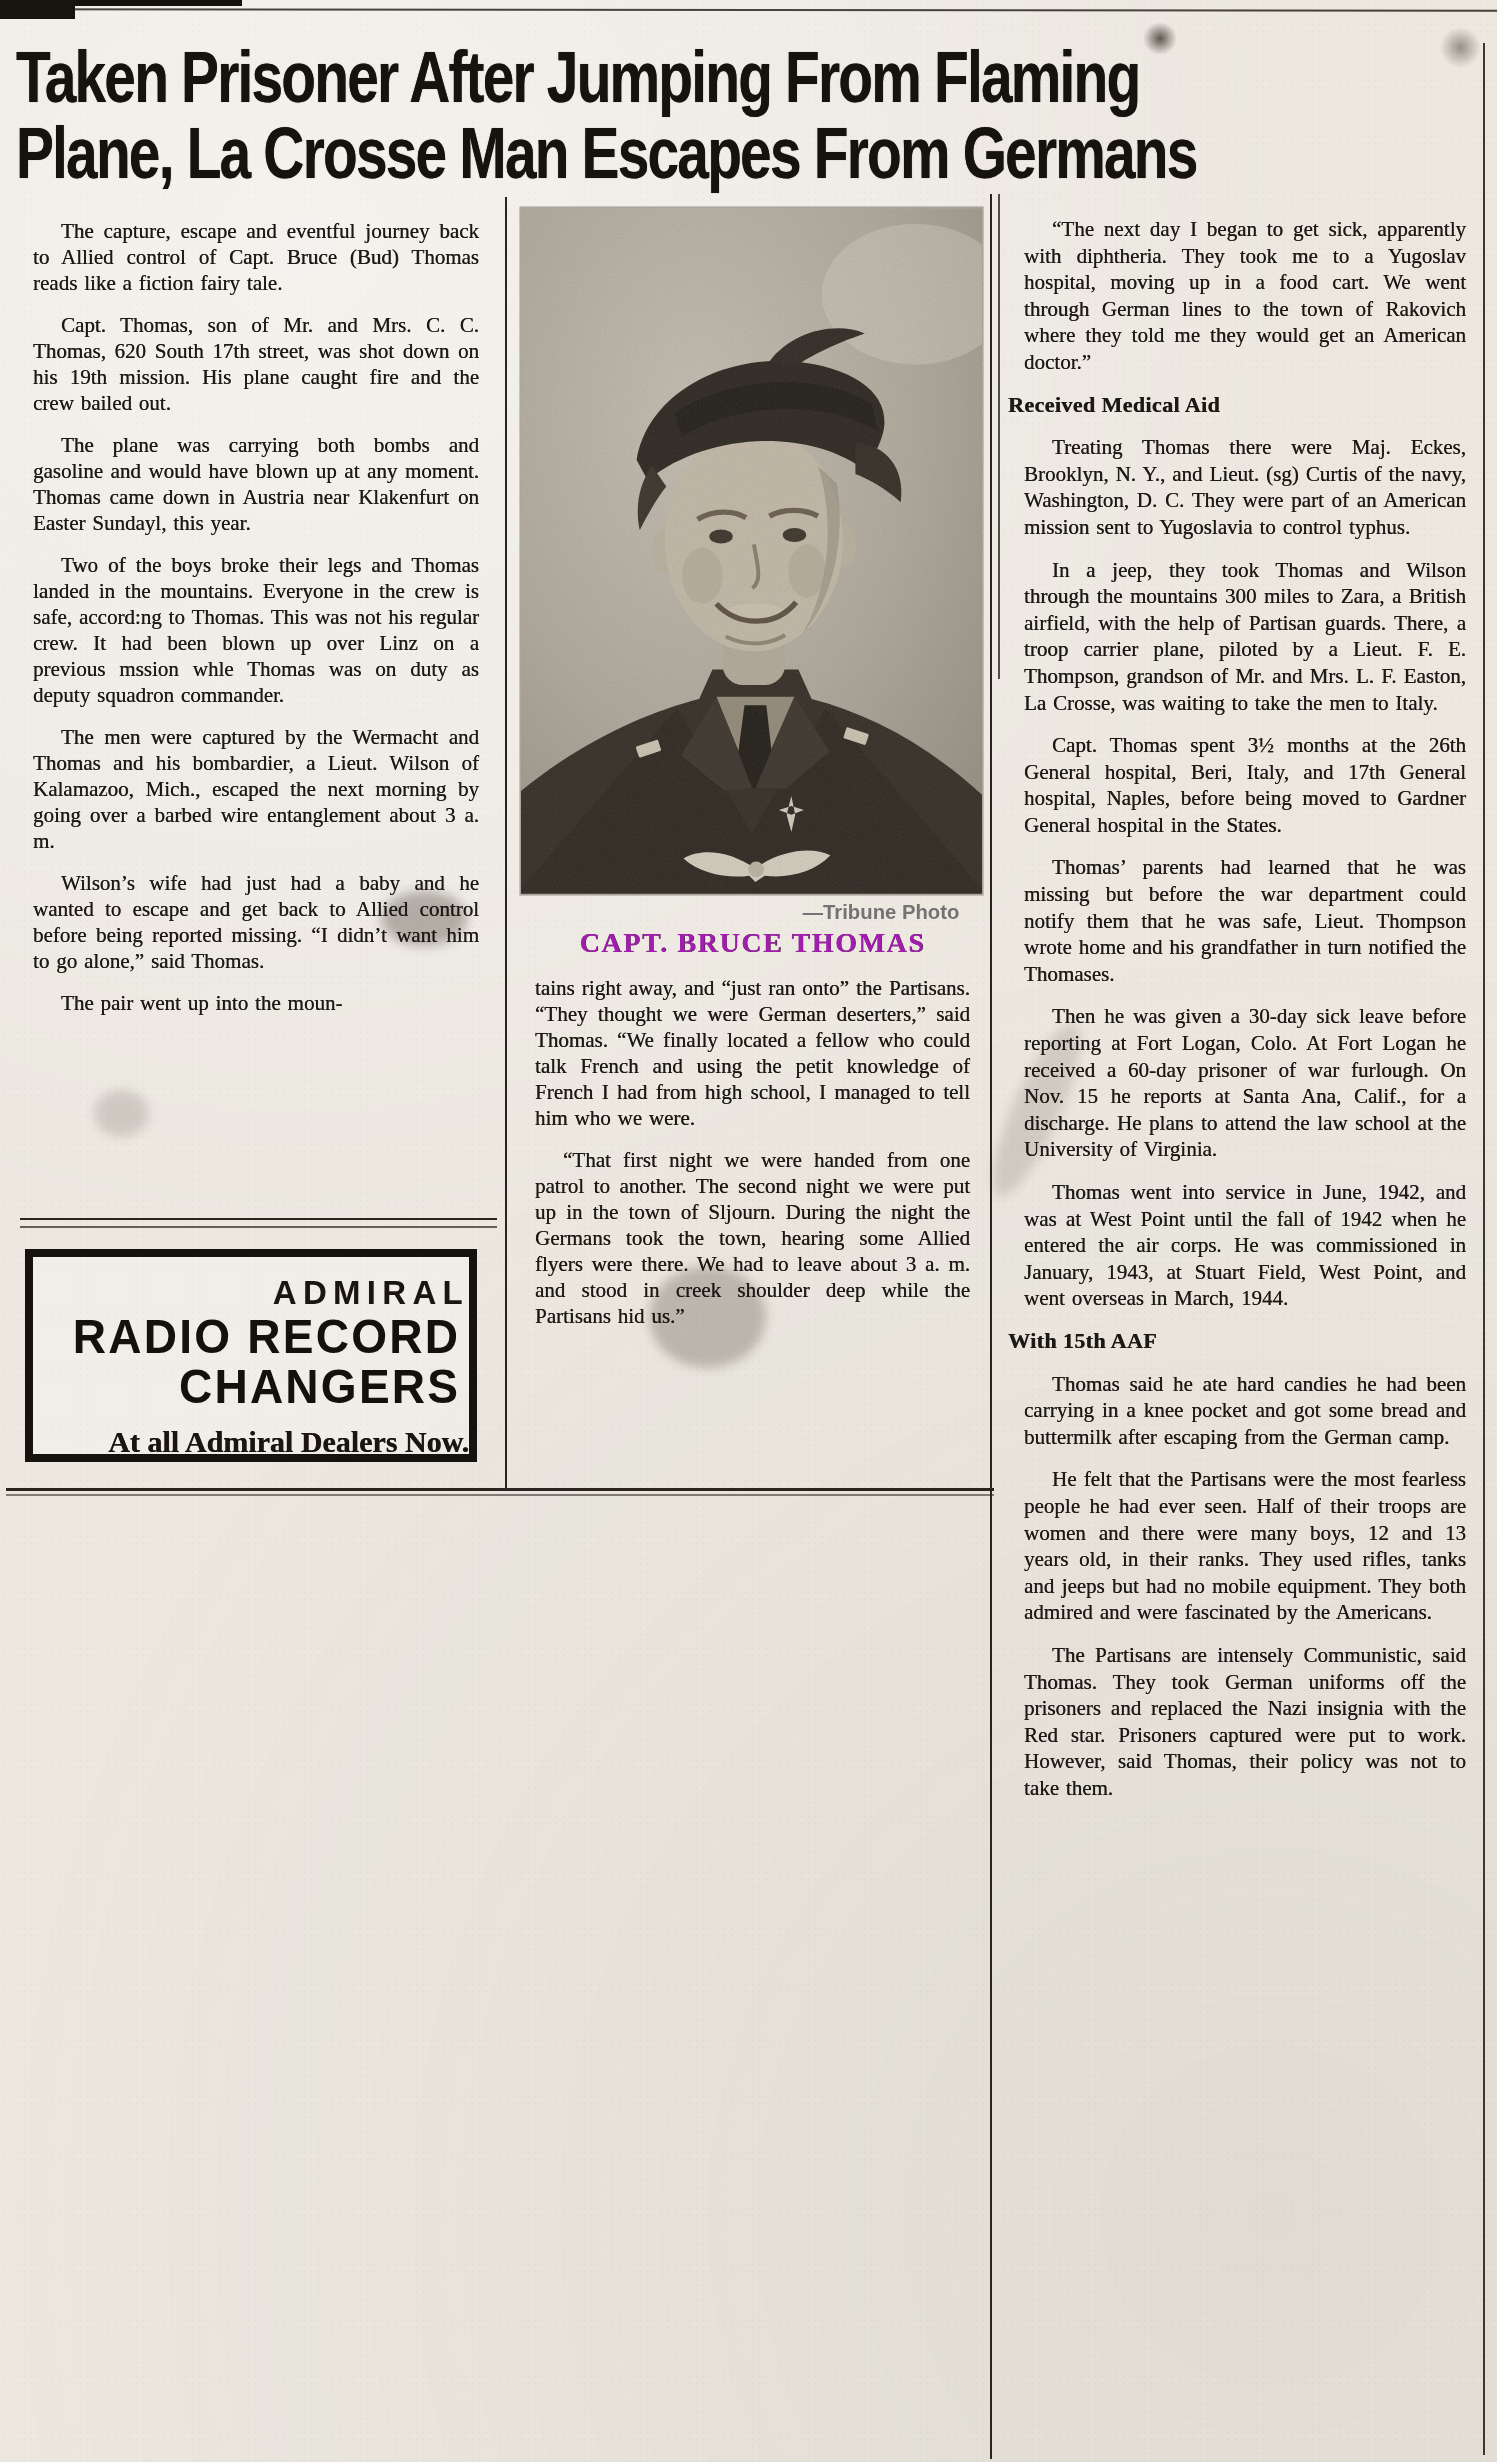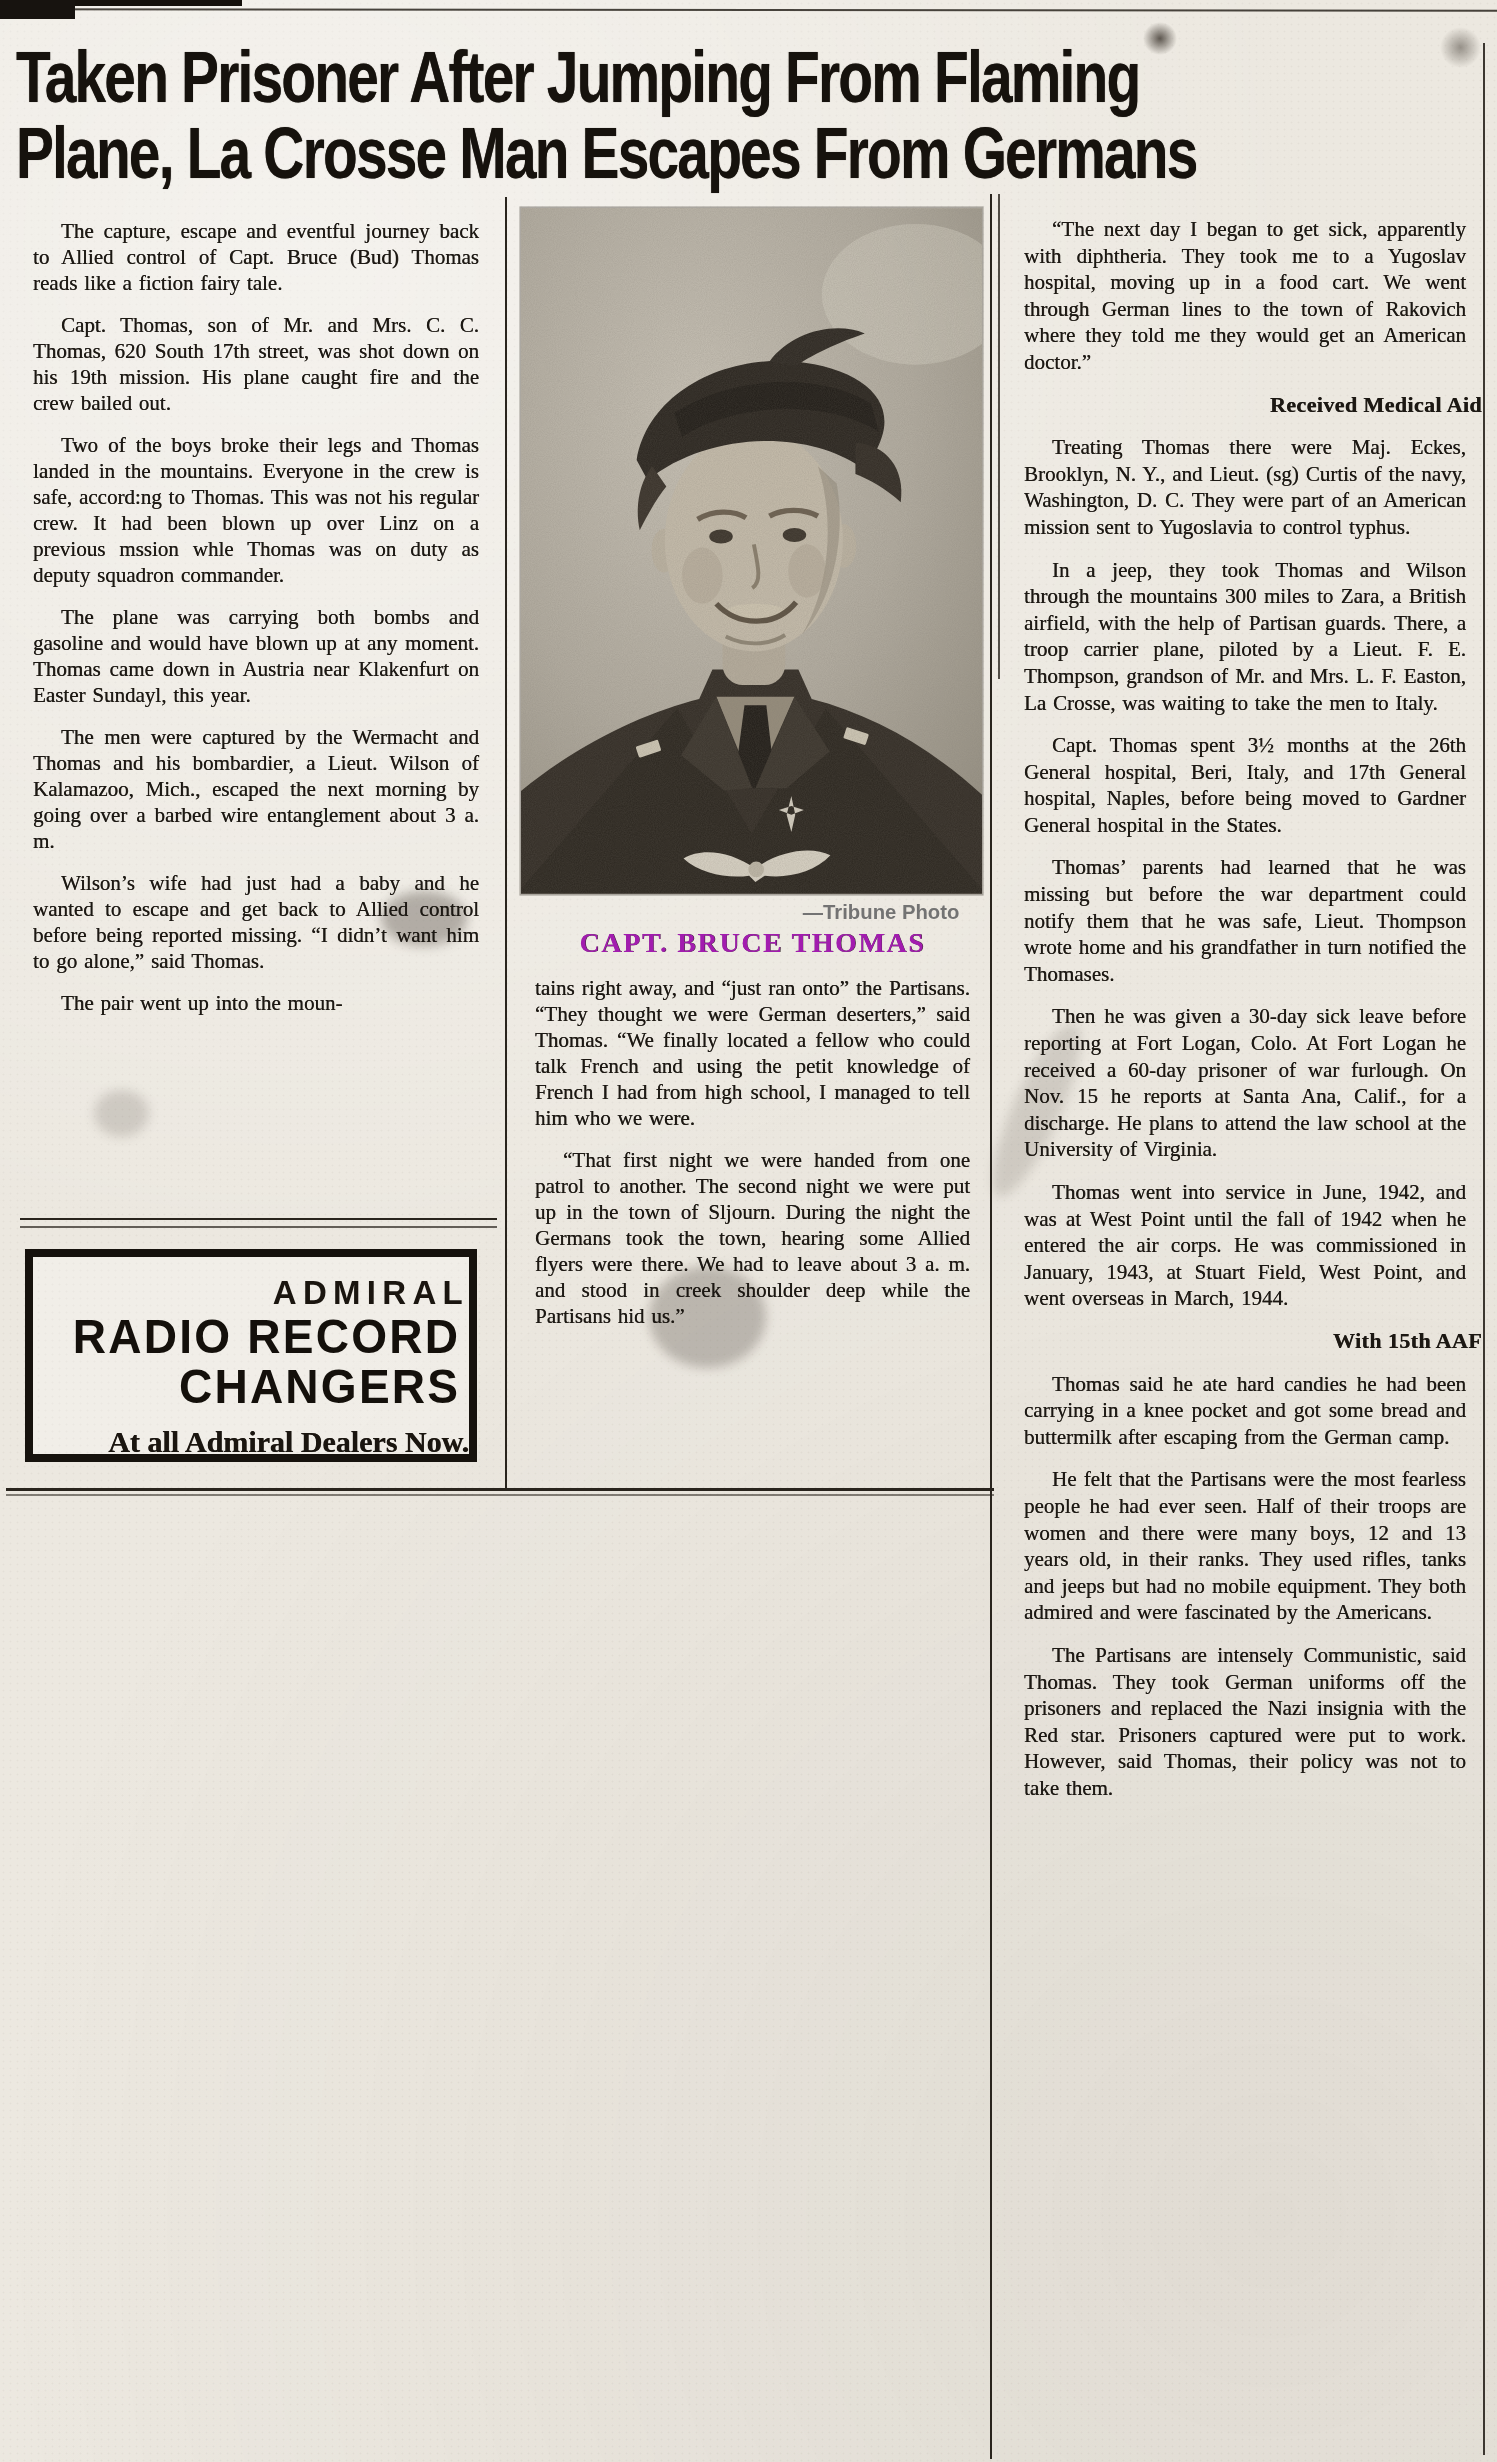--- a/index.html
+++ b/index.html
@@ -44,21 +44,21 @@
   .col-right{left:1008px;top:200px;width:474px;}
   .col p{
     margin:16px;font-size:21px;line-height:26px;text-align:justify;
     text-indent:28px;word-spacing:1.6px;
     text-shadow:0.3px 0 0 rgba(25,20,14,.85);
   }
   .col-right p{line-height:26.6px;}
   .col p.noindent{text-indent:0;}
   .subhead{
     margin:3.1px 0 2.3px 0;font-weight:bold;font-size:22px;line-height:26.6px;
-    text-indent:0;text-align:right;letter-spacing:0.4px;
+    text-indent:0;text-align:left;letter-spacing:0.4px;
     text-shadow:0.4px 0 0 rgba(25,20,14,.9);
   }
   
   .photo-frame{margin:12.5px 0 0 2.3px;width:461px;height:686px;position:relative;
     box-shadow:0 0 0 1.6px rgba(40,34,26,.35);overflow:hidden;background:#b7b1a6;}
   .photo-credit{
     margin-top:7.8px;padding-right:26.6px;text-align:right;
     font-family:"Liberation Sans", sans-serif;font-weight:bold;font-size:20.3px;color:#737373;
   }
   .photo-caption{
@@ -102,22 +102,22 @@
 <div class="short-rule"></div>
 
 <div class="headline">
   <div class="hl">Taken Prisoner After Jumping From Flaming</div>
   <div class="hl">Plane, La Crosse Man Escapes From Germans</div>
 </div>
 
 <div class="col col-left">
   <p>The capture, escape and eventful journey back to Allied control of Capt. Bruce (Bud) Thomas reads like a fiction fairy tale.</p>
   <p>Capt. Thomas, son of Mr. and Mrs. C. C. Thomas, 620 South 17th street, was shot down on his 19th mission.  His plane caught fire and the crew bailed out.</p>
+  <p>The plane was carrying both bombs and gasoline and would have blown up at any moment. Thomas came down in Austria near Klakenfurt on Easter Sundayl, this year.</p>
   <p>Two of the boys broke their legs and Thomas landed in the mountains.  Everyone in the crew is safe, accord:ng to Thomas.  This was not his regular crew.  It had been blown up over Linz on a previous mssion whle Thomas was on duty as deputy squadron commander.</p>
-  <p>The plane was carrying both bombs and gasoline and would have blown up at any moment. Thomas came down in Austria near Klakenfurt on Easter Sundayl, this year.</p>
   <p>The men were captured by the Wermacht and Thomas and his bombardier, a Lieut. Wilson of Kalamazoo, Mich., escaped the next morning by going over a barbed wire entanglement about 3 a. m.</p>
   <p>Wilson’s wife had just had a baby and he wanted to escape and get back to Allied control before being reported missing.  “I didn’t want him to go alone,” said Thomas.</p>
   <p>The pair went up into the moun-</p>
 </div>
 
 <div class="ad-box">
   <div class="ad-brand">ADMIRAL</div>
   <div class="ad-product">RADIO RECORD</div>
   <div class="ad-product">CHANGERS</div>
   <div class="ad-tagline">At all Admiral Dealers Now.</div>

